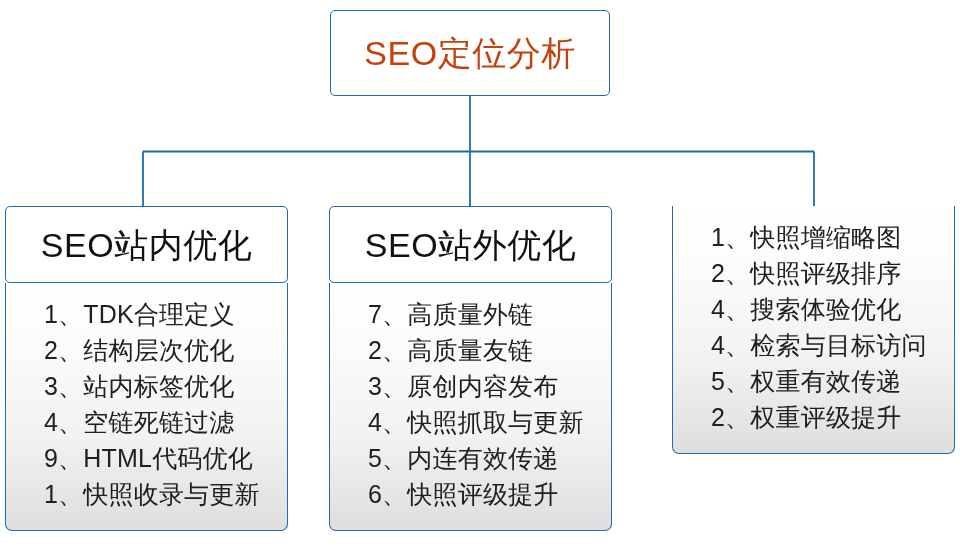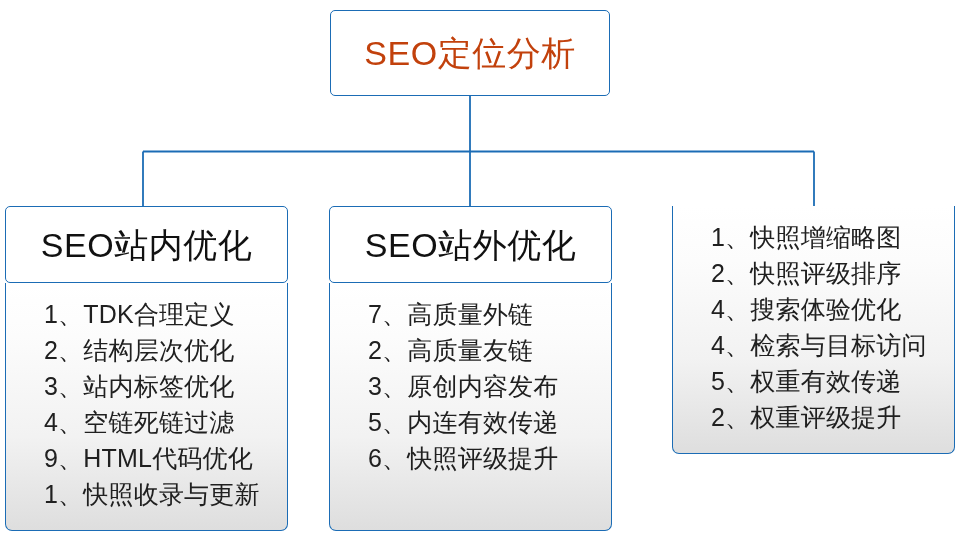--- a/index.html
+++ b/index.html
@@ -148,20 +148,21 @@
 
   <div class="column col-1">
     <div class="col-header">
       <span class="col-header-label">SEO站外优化</span>
     </div>
     <div class="col-body">
       <ul class="col-list">
         <li>7、高质量外链</li>
         <li>2、高质量友链</li>
         <li>3、原创内容发布</li>
+        <li>4、快照抓取与更新</li>
         <li>5、内连有效传递</li>
         <li>6、快照评级提升</li>
       </ul>
     </div>
   </div>
 
   <div class="column col-2">
     <div class="col-body">
       <ul class="col-list">
         <li>1、快照增缩略图</li>

